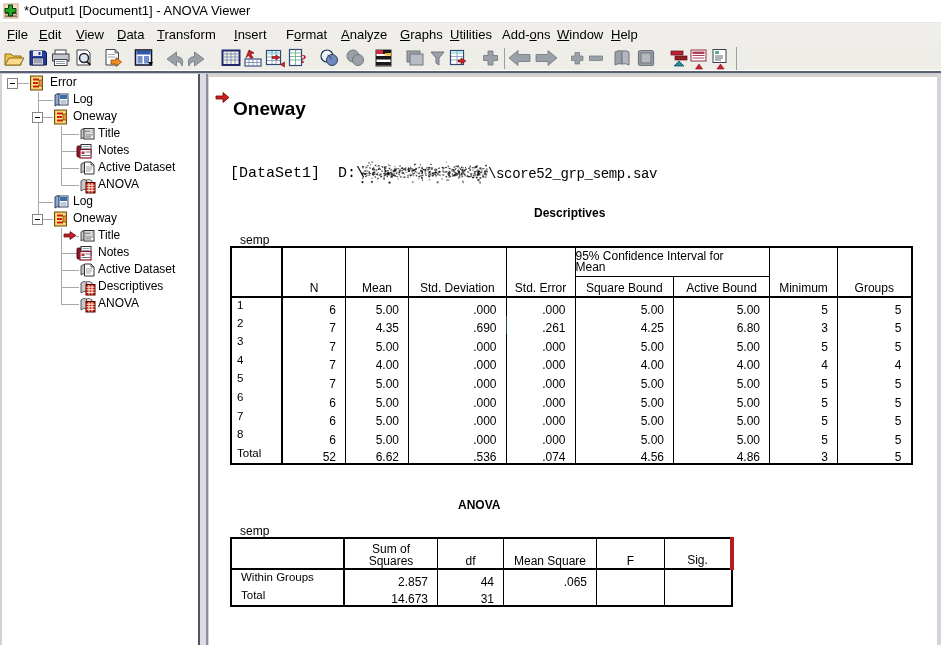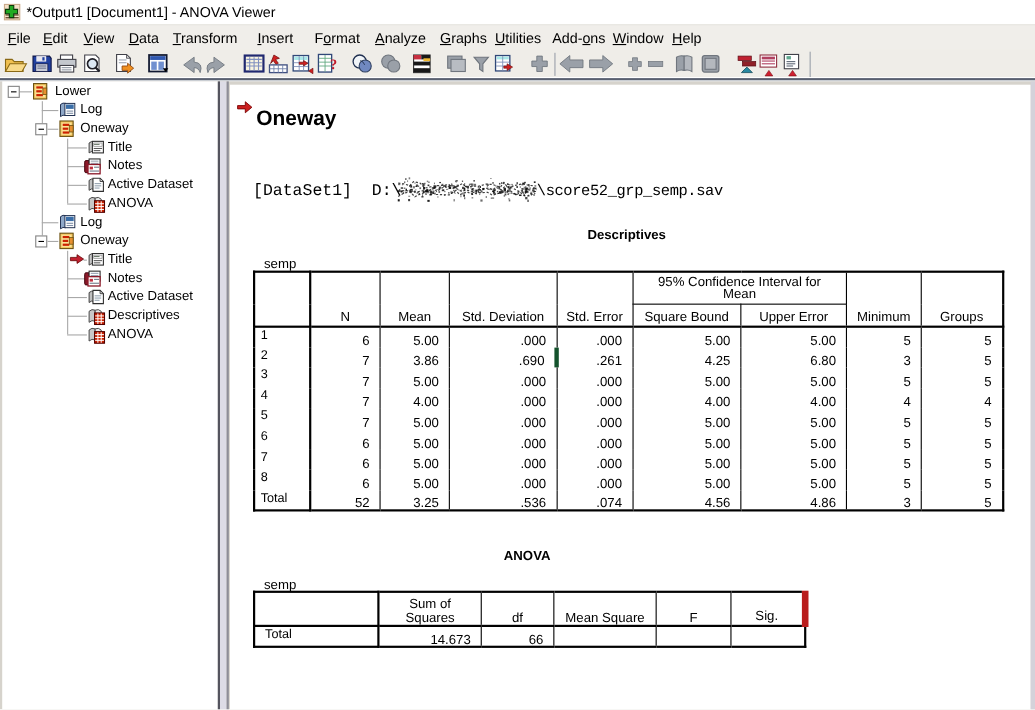--- a/index.html
+++ b/index.html
@@ -31,21 +31,21 @@
   
   #oneway{left:233px;top:98px;font-size:19px;font-weight:bold;color:#000;letter-spacing:0px;}
   #dsline{left:230px;top:165px;font-size:15px;font-family:"Liberation Mono",monospace;color:#000;white-space:pre;}
   .ttl{position:absolute;font-size:12px;font-weight:bold;color:#000;}
   .semp{position:absolute;font-size:12px;color:#000;}
   table.spss{position:absolute;border-collapse:collapse;table-layout:fixed;font-size:12px;color:#000;}
   table.spss td{padding:0;overflow:hidden;white-space:nowrap;}
   table.spss td.lbl{text-align:left;vertical-align:top;padding:1px 0 0 5px;font-size:11.5px;}
   table.spss td.num{text-align:right;vertical-align:bottom;padding:0 9px 0 0;line-height:12px;}
   table.spss td.hdr{text-align:center;vertical-align:bottom;padding:0 0 1px 0;line-height:13px;}
-  table.spss td.hdc{text-align:center;vertical-align:middle;line-height:11px;}
+  table.spss td.hdc{vertical-align:middle;line-height:11px;}
 </style>
 </head>
 <body>
 <div class="abs" id="titlebar"></div>
 <div class="abs" id="titletext">*Output1 [Document1] - ANOVA Viewer</div>
 <div class="abs" id="menubar">
   <span class="mi" style="left:7px"><u>F</u>ile</span>
   <span class="mi" style="left:39px"><u>E</u>dit</span>
   <span class="mi" style="left:76px"><u>V</u>iew</span>
   <span class="mi" style="left:117px"><u>D</u>ata</span>
@@ -92,21 +92,21 @@
 <div class="ebox" style="left:32px;top:112px"></div>
 <div class="ebox" style="left:32px;top:214px"></div>
 <svg class="abs" style="left:29px;top:75px" width="17" height="16" viewBox="0 0 17 16">
 <rect x="1.5" y="1" width="12" height="14" fill="#f2c45e" stroke="#6a5010" stroke-width="1"></rect>
 <rect x="3" y="2.5" width="9" height="11" fill="#fbe396" stroke="none"></rect>
 <rect x="4" y="3.5" width="6" height="2" fill="#cc2200"></rect>
 <rect x="4" y="7" width="5" height="2" fill="#cc2200"></rect>
 <rect x="4" y="10.5" width="6" height="2" fill="#cc2200"></rect>
 <rect x="10" y="5" width="3.5" height="6" fill="#e89030" stroke="#6a5010" stroke-width="0.7"></rect>
 </svg>
-<div class="titem" style="left:50px;top:75px">Lower</div>
+<div class="titem" style="left:50px;top:75px">Error</div>
 <svg class="abs" style="left:53px;top:92px" width="17" height="16" viewBox="0 0 17 16">
 <path d="M2 3 q2 -2 5 -1 v11 q-3 -1 -5 1 Z" fill="#8fa8c8" stroke="#203050" stroke-width="0.9"></path>
 <rect x="6" y="2" width="9" height="11" fill="#fff" stroke="#203050" stroke-width="0.9"></rect>
 <rect x="7" y="3" width="7" height="4" fill="#3a6ea8"></rect>
 <rect x="7.5" y="8.5" width="6" height="1" fill="#8090a8"></rect>
 <rect x="7.5" y="10.5" width="6" height="1" fill="#8090a8"></rect>
 </svg>
 <div class="titem" style="left:73px;top:92px">Log</div>
 <svg class="abs" style="left:53px;top:109px" width="17" height="16" viewBox="0 0 17 16">
 <rect x="1.5" y="1" width="12" height="14" fill="#f2c45e" stroke="#6a5010" stroke-width="1"></rect>
@@ -533,38 +533,38 @@
 <td class="hdr" rowspan="2" style="border-top:2px solid #000;border-right:1px solid #000;border-bottom:2px solid #000">N</td>
 <td class="hdr" rowspan="2" style="border-top:2px solid #000;border-right:1px solid #000;border-bottom:2px solid #000">Mean</td>
 <td class="hdr" rowspan="2" style="border-top:2px solid #000;border-right:1px solid #000;border-bottom:2px solid #000">Std. Deviation</td>
 <td class="hdr" rowspan="2" style="border-top:2px solid #000;border-right:1px solid #000;border-bottom:2px solid #000">Std. Error</td>
 <td class="hdc" colspan="2" style="border-top:2px solid #000;border-right:1px solid #000;border-bottom:1px solid #000">95% Confidence Interval for<br>Mean</td>
 <td class="hdr" rowspan="2" style="border-top:2px solid #000;border-right:1px solid #000;border-bottom:2px solid #000">Minimum</td>
 <td class="hdr" rowspan="2" style="border-top:2px solid #000;border-right:2px solid #000;border-bottom:2px solid #000">Groups</td>
 </tr>
 <tr style="height:20.5px">
 <td class="hdr" style="border-right:1px solid #000;border-bottom:2px solid #000">Square Bound</td>
-<td class="hdr" style="border-right:1px solid #000;border-bottom:2px solid #000">Upper Error</td>
+<td class="hdr" style="border-right:1px solid #000;border-bottom:2px solid #000">Active Bound</td>
 </tr>
 <tr style="height:18.6px">
 <td class="lbl" style="border-left:2px solid #000;border-right:2px solid #000;">1</td>
 <td class="num" style="border-right:1px solid #000;">6</td>
 <td class="num" style="border-right:1px solid #000;">5.00</td>
 <td class="num" style="border-right:1px solid #000;">.000</td>
 <td class="num" style="border-right:1px solid #000;">.000</td>
 <td class="num" style="border-right:1px solid #000;">5.00</td>
 <td class="num" style="border-right:1px solid #000;">5.00</td>
 <td class="num" style="border-right:1px solid #000;">5</td>
 <td class="num" style="border-right:2px solid #000;">5</td>
 </tr>
 <tr style="height:18.6px">
 <td class="lbl" style="border-left:2px solid #000;border-right:2px solid #000;">2</td>
 <td class="num" style="border-right:1px solid #000;">7</td>
-<td class="num" style="border-right:1px solid #000;">3.86</td>
-<td class="num" style="border-right:4px solid #14532d;">.690</td>
+<td class="num" style="border-right:1px solid #000;">4.35</td>
+<td class="num" style="border-right:1px solid #14532d;">.690</td>
 <td class="num" style="border-right:1px solid #000;">.261</td>
 <td class="num" style="border-right:1px solid #000;">4.25</td>
 <td class="num" style="border-right:1px solid #000;">6.80</td>
 <td class="num" style="border-right:1px solid #000;">3</td>
 <td class="num" style="border-right:2px solid #000;">5</td>
 </tr>
 <tr style="height:18.6px">
 <td class="lbl" style="border-left:2px solid #000;border-right:2px solid #000;">3</td>
 <td class="num" style="border-right:1px solid #000;">7</td>
 <td class="num" style="border-right:1px solid #000;">5.00</td>
@@ -626,21 +626,21 @@
 <td class="num" style="border-right:1px solid #000;">.000</td>
 <td class="num" style="border-right:1px solid #000;">.000</td>
 <td class="num" style="border-right:1px solid #000;">5.00</td>
 <td class="num" style="border-right:1px solid #000;">5.00</td>
 <td class="num" style="border-right:1px solid #000;">5</td>
 <td class="num" style="border-right:2px solid #000;">5</td>
 </tr>
 <tr style="height:18.6px">
 <td class="lbl" style="border-left:2px solid #000;border-right:2px solid #000;border-bottom:2px solid #000;">Total</td>
 <td class="num" style="border-right:1px solid #000;border-bottom:2px solid #000;">52</td>
-<td class="num" style="border-right:1px solid #000;border-bottom:2px solid #000;">3.25</td>
+<td class="num" style="border-right:1px solid #000;border-bottom:2px solid #000;">6.62</td>
 <td class="num" style="border-right:1px solid #000;border-bottom:2px solid #000;">.536</td>
 <td class="num" style="border-right:1px solid #000;border-bottom:2px solid #000;">.074</td>
 <td class="num" style="border-right:1px solid #000;border-bottom:2px solid #000;">4.56</td>
 <td class="num" style="border-right:1px solid #000;border-bottom:2px solid #000;">4.86</td>
 <td class="num" style="border-right:1px solid #000;border-bottom:2px solid #000;">3</td>
 <td class="num" style="border-right:2px solid #000;border-bottom:2px solid #000;">5</td>
 </tr>
 </tbody>
     </table>
 <table class="spss" id="anovatable" style="left:230px;top:537px">
@@ -652,26 +652,34 @@
         <col style="width:68px">
         <col style="width:67.5px">
       </colgroup>
 <tbody>
         <tr style="height:31px">
 <td style="border-left:2px solid #000;border-top:2px solid #000;border-right:2px solid #000;border-bottom:2px solid #000"></td>
 <td class="hdr" style="border-top:2px solid #000;border-right:1px solid #000;border-bottom:2px solid #000;line-height:12px">Sum of<br>Squares</td>
 <td class="hdr" style="border-top:2px solid #000;border-right:1px solid #000;border-bottom:2px solid #000;line-height:12px">df</td>
 <td class="hdr" style="border-top:2px solid #000;border-right:1px solid #000;border-bottom:2px solid #000;line-height:12px">Mean Square</td>
 <td class="hdr" style="border-top:2px solid #000;border-right:1px solid #000;border-bottom:2px solid #000;line-height:12px">F</td>
-<td class="hdr" style="border-top:2px solid #000;border-right:6px solid #b91c1c;border-bottom:2px solid #000">Sig.</td>
+<td class="hdr" style="border-top:2px solid #000;border-right:4px solid #b91c1c;border-bottom:2px solid #000">Sig.</td>
+</tr>
+<tr style="height:18.6px">
+<td class="lbl" style="border-left:2px solid #000;border-right:2px solid #000;padding-left:9px">Within Groups</td>
+<td class="num" style="border-right:1px solid #000;">2.857</td>
+<td class="num" style="border-right:1px solid #000;">44</td>
+<td class="num" style="border-right:1px solid #000;">.065</td>
+<td class="num" style="border-right:1px solid #000;"></td>
+<td class="num" style="border-right:2px solid #000;"></td>
 </tr>
 <tr style="height:18.6px">
 <td class="lbl" style="border-left:2px solid #000;border-right:2px solid #000;border-bottom:2px solid #000;padding-left:9px">Total</td>
 <td class="num" style="border-right:1px solid #000;border-bottom:2px solid #000;">14.673</td>
-<td class="num" style="border-right:1px solid #000;border-bottom:2px solid #000;">66</td>
+<td class="num" style="border-right:1px solid #000;border-bottom:2px solid #000;">31</td>
 <td class="num" style="border-right:1px solid #000;border-bottom:2px solid #000;"></td>
 <td class="num" style="border-right:1px solid #000;border-bottom:2px solid #000;"></td>
 <td class="num" style="border-right:2px solid #000;border-bottom:2px solid #000;"></td>
 </tr>
 </tbody>
     </table>
 </div>
 
 <div id="tbicons">
 <svg class="abs" style="left:2px;top:46px" width="24" height="24" viewBox="0 0 24 24">

